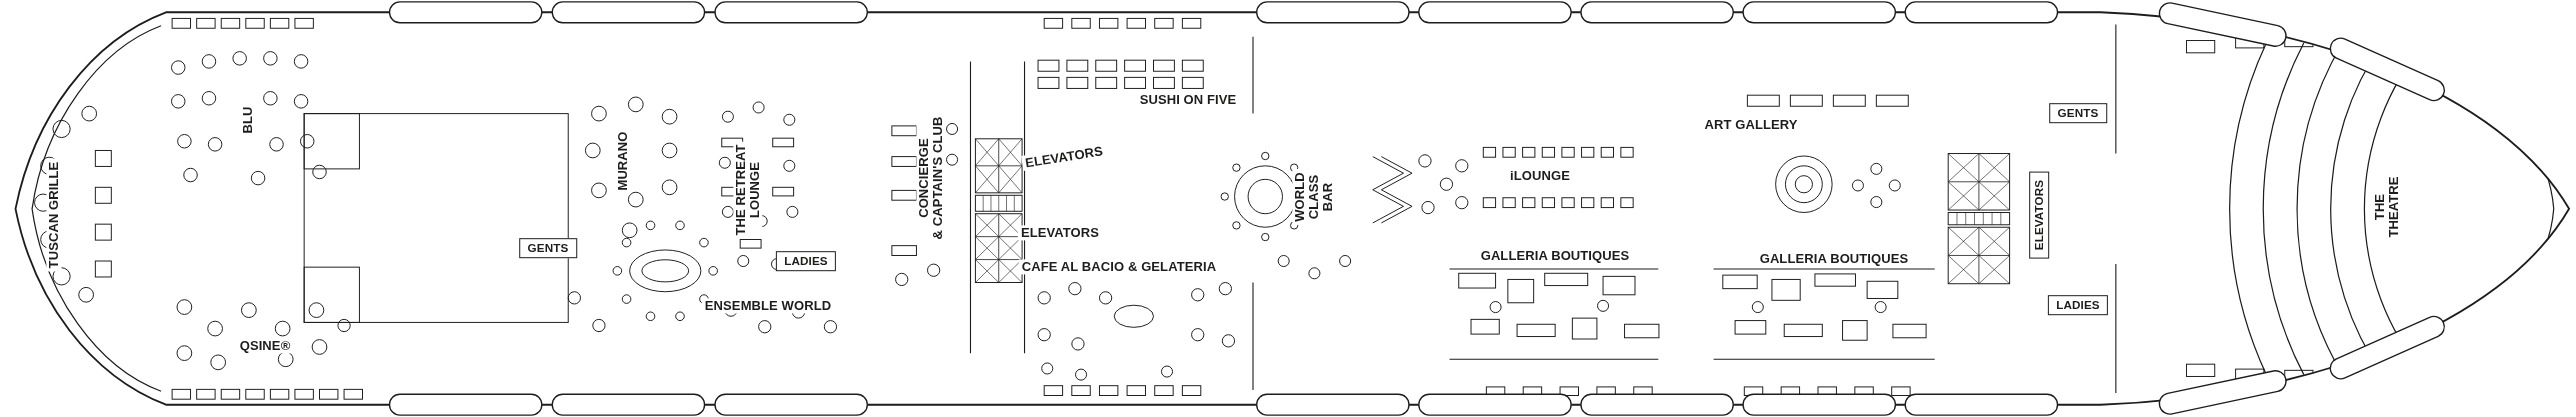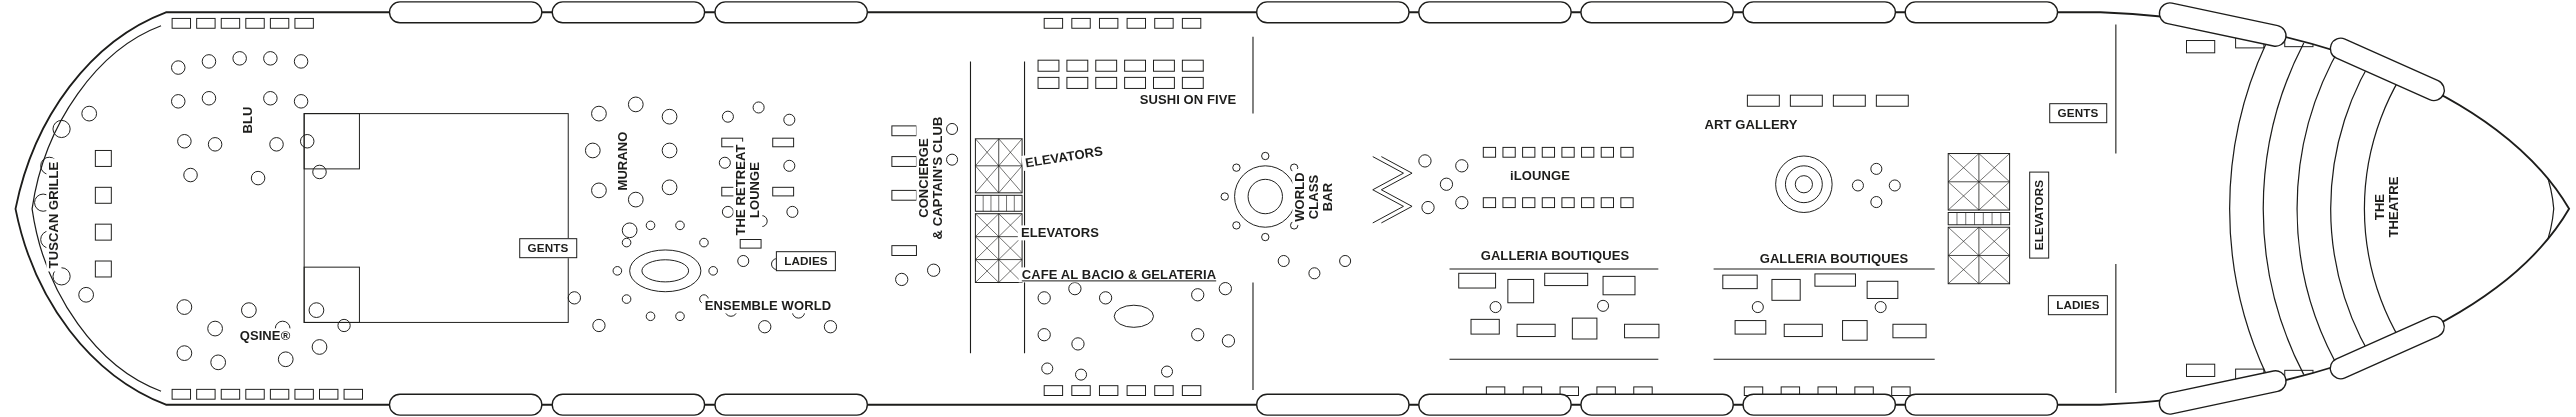--- a/index.html
+++ b/index.html
@@ -346,33 +346,33 @@
         <rect x="2574" y="642" width="248" height="34" rx="17" ry="17" fill="#ffffff" stroke="#1d1d1b" stroke-width="2.2"></rect>
         <rect x="2838" y="642" width="248" height="34" rx="17" ry="17" fill="#ffffff" stroke="#1d1d1b" stroke-width="2.2"></rect>
         <rect x="3102" y="642" width="248" height="34" rx="17" ry="17" fill="#ffffff" stroke="#1d1d1b" stroke-width="2.2"></rect>
         <rect x="3514" y="622" width="210" height="34" rx="17" ry="17" fill="#ffffff" stroke="#1d1d1b" stroke-width="2.2" transform="rotate(-12 3619 639)"></rect>
         <rect x="3787" y="549" width="200" height="34" rx="17" ry="17" fill="#ffffff" stroke="#1d1d1b" stroke-width="2.2" transform="rotate(-24 3887 566)"></rect>
       </g>
   </svg>
   <div id="labels">
       <div class="lbl" style="left: 54px; top: 215px; transform: translate(-50%, -50%) rotate(-90deg);">TUSCAN GRILLE</div>
       <div class="lbl" style="left: 248px; top: 120px; transform: translate(-50%, -50%) rotate(-90deg);">BLU</div>
-      <div class="lbl" style="left: 265px; top: 336px; transform: translate(-50%, -50%) rotate(0deg); text-align: center;">QSINE®</div>
+      <div class="lbl" style="left: 265px; top: 346px; transform: translate(-50%, -50%) rotate(0deg); text-align: center;">QSINE®</div>
       <div class="lbl" style="left: 623px; top: 161px; transform: translate(-50%, -50%) rotate(-90deg);">MURANO</div>
       <div class="lbl" style="left: 748px; top: 190px; transform: translate(-50%, -50%) rotate(-90deg);">THE RETREAT
 LOUNGE</div>
       <div class="lbl box" style="left: 548px; top: 248px; transform: translate(-50%, -50%) rotate(0deg);">GENTS</div>
       <div class="lbl box" style="left: 806px; top: 261px; transform: translate(-50%, -50%) rotate(0deg);">LADIES</div>
       <div class="lbl" style="left: 768px; top: 306px; transform: translate(-50%, -50%) rotate(0deg);">ENSEMBLE WORLD</div>
       <div class="lbl" style="left: 931px; top: 178px; transform: translate(-50%, -50%) rotate(-90deg);">CONCIERGE
 &amp; CAPTAIN'S CLUB</div>
       <div class="lbl" style="left: 1064px; top: 157px; transform: translate(-50%, -50%) rotate(-9deg);">ELEVATORS</div>
       <div class="lbl" style="left: 1060px; top: 233px; transform: translate(-50%, -50%) rotate(0deg);">ELEVATORS</div>
       <div class="lbl" style="left: 1172px; top: 100px; transform: translate(-50%, -50%) rotate(0deg); margin-left: 16px;">SUSHI ON FIVE</div>
-      <div class="lbl" style="left: 1119px; top: 275px; transform: translate(-50%, -50%) rotate(0deg); text-decoration: underline;">CAFE AL BACIO &amp; GELATERIA</div>
+      <div class="lbl" style="left: 1119px; top: 267px; transform: translate(-50%, -50%) rotate(0deg);">CAFE AL BACIO &amp; GELATERIA</div>
       <div class="lbl" style="left: 1314px; top: 197px; transform: translate(-50%, -50%) rotate(-90deg);">WORLD
 CLASS
 BAR</div>
       <div class="lbl" style="left: 1493px; top: 176px; transform: translate(-50%, -50%) rotate(0deg); margin-left: 47px;">iLOUNGE</div>
       <div class="lbl" style="left: 1555px; top: 256px; transform: translate(-50%, -50%) rotate(0deg);">GALLERIA BOUTIQUES</div>
       <div class="lbl" style="left: 1751px; top: 125px; transform: translate(-50%, -50%) rotate(0deg);">ART GALLERY</div>
       <div class="lbl" style="left: 1834px; top: 259px; transform: translate(-50%, -50%) rotate(0deg);">GALLERIA BOUTIQUES</div>
       <div class="lbl box" style="left: 2039px; top: 215px; transform: translate(-50%, -50%) rotate(-90deg);">ELEVATORS</div>
       <div class="lbl box" style="left: 2078px; top: 113px; transform: translate(-50%, -50%) rotate(0deg);">GENTS</div>
       <div class="lbl box" style="left: 2078px; top: 305px; transform: translate(-50%, -50%) rotate(0deg);">LADIES</div>

